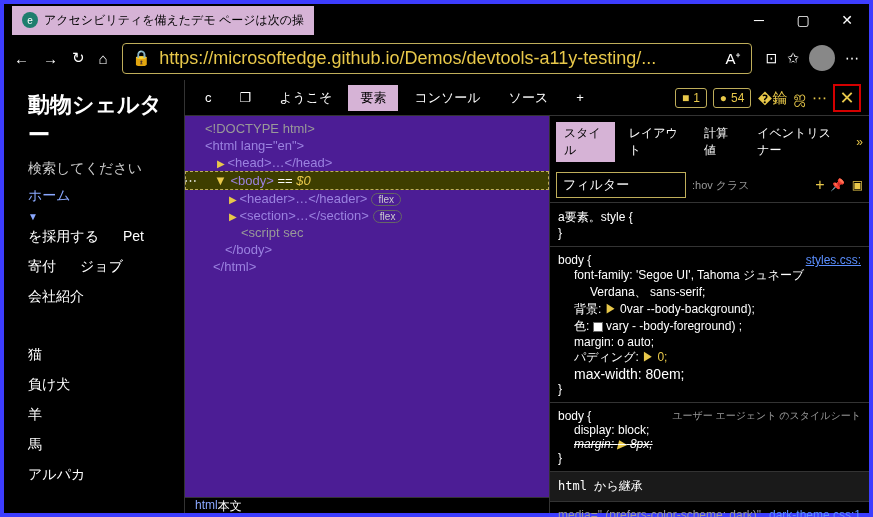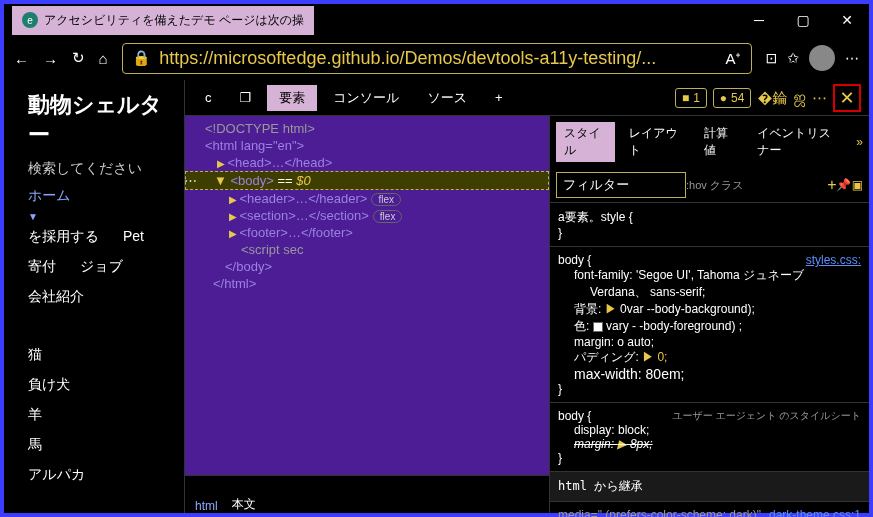--- a/index.html
+++ b/index.html
@@ -36,27 +36,27 @@
 .gear{color:#e8c84a;font-size:15px}
 .closex{border:2px solid #d40000;width:28px;height:28px;display:flex;align-items:center;justify-content:center;color:#e8c84a;font-size:18px}
 .dt-body{flex:1;display:flex;min-height:0}
 .elements{flex:1;background:#4c1d95;font-family:Consolas,monospace;font-size:13px;padding:4px 0;overflow:hidden;min-width:0}
 .el-line{padding:1px 0 1px 20px;color:#fff}
 .el-line.hl{background:#3e3e00;border:1px dashed #bfae5a}
 .tag{color:#9b82e0}
 .tag-open::before{content:'▶ ';color:#e8c84a;font-size:10px}
 .eq{color:#fff}
 .flex-badge{display:inline-block;border:1px solid #666;border-radius:10px;padding:0 6px;font-size:10px;color:#ccc;margin-left:4px}
-.breadcrumb{height:38px;border-top:1px solid #333;display:flex;align-items:flex-end;gap:14px;padding:0 10px;color:#8aa8ff;font-size:12px}
+.breadcrumb{height:16px;border-top:1px solid #333;display:flex;align-items:flex-start;padding:0 10px;color:#8aa8ff;font-size:12px}
 .styles{width:320px;border-left:1px solid #333;background:#000;display:flex;flex-direction:column;font-size:12px;min-width:0}
 .st-tabs{display:flex;gap:6px;padding:6px;align-items:center}
 .st-tab{padding:3px 8px;color:#fff;font-size:12px}
 .st-tab.sel{background:#d6b3d6;color:#000}
 .st-more{margin-left:auto;color:#e8c84a}
-.filterrow{display:flex;align-items:center;padding:4px 6px;}
+.filterrow{display:flex;align-items:center;padding:4px 6px;gap:6px}
 .filterbox{border:1px solid #bfae5a;padding:3px 6px;color:#fff;flex:0 0 130px;font-size:13px}
 .hov{color:#999;font-size:11px}
 .plus{margin-left:auto;color:#e8c84a;font-size:16px}
 .rule{border-top:1px solid #333;padding:6px 8px;color:#fff;font-family:Consolas,monospace;font-size:12px}
 .rule .link{float:right;color:#5b8fff;text-decoration:underline}
 .prop{padding-left:16px}
 .val{color:#e8c84a}
 .swatch{display:inline-block;width:10px;height:10px;background:#fff;border:1px solid #666;vertical-align:middle}
 .strike{text-decoration:line-through;font-style:italic}
 .arrow{color:#e8c84a}
@@ -116,20 +116,21 @@
         <div class="nav-item">羊</div>
         <div class="nav-item">馬</div>
         <div class="nav-item">アルパカ</div>
       </div>
     </div>
 
     <div class="devtools">
       <div class="dt-tabs">
         <span class="dt-tab">c</span>
         <span class="dt-tab">❐</span>
+        <span class="dt-tab">ようこそ</span>
         <span class="dt-tab sel">要素</span>
         <span class="dt-tab" style="">コンソール</span>
         <span class="dt-tab">ソース</span>
         <span class="dt-tab">+</span>
         <div class="dt-badges">
           <span class="badge">■ <span>1</span></span>
           <span class="badge">● <span>54</span></span>
           <span class="gear">�錀</span>
           <span class="gear">ஜ</span>
           <span class="gear">⋯</span>
@@ -139,21 +140,20 @@
 
       <div class="dt-body">
         <div style="flex:1;display:flex;flex-direction:column;min-width:0">
           <div class="elements">
             <div class="el-line" style="color:#999">&lt;!DOCTYPE html&gt;</div>
             <div class="el-line"><span class="tag">&lt;html lang="en"&gt;</span></div>
             <div class="el-line" style="padding-left:32px"><span class="tag-open"></span><span class="tag">&lt;head&gt;…&lt;/head&gt;</span></div>
             <div class="el-line hl" style="padding-left:28px;position:relative"><span style="position:absolute;left:-2px">⋯</span><span style="color:#e8c84a">▼ </span><span class="tag">&lt;body&gt;</span><span class="eq"> == </span><span style="font-style:italic;color:#e8c84a">$0</span></div>
             <div class="el-line" style="padding-left:44px"><span class="tag-open"></span><span class="tag">&lt;header&gt;…&lt;/header&gt;</span><span class="flex-badge">flex</span></div>
             <div class="el-line" style="padding-left:44px"><span class="tag-open"></span><span class="tag">&lt;section&gt;…&lt;/section&gt;</span><span class="flex-badge">flex</span></div>
-            <div class="el-line" style="padding-left:44px"><span class="tag-open"></span><span class="tag">&lt;footer&gt;…&lt;/footer&gt;</span></div>
             <div class="el-line" style="padding-left:56px;color:#999">&lt;script sec</div>
             <div class="el-line" style="padding-left:40px"><span class="tag">&lt;/body&gt;</span></div>
             <div class="el-line" style="padding-left:28px"><span class="tag">&lt;/html&gt;</span></div>
           </div>
           <div class="breadcrumb">
             <span>html</span>
             <span style="color:#fff">本文</span>
           </div>
         </div>
 

